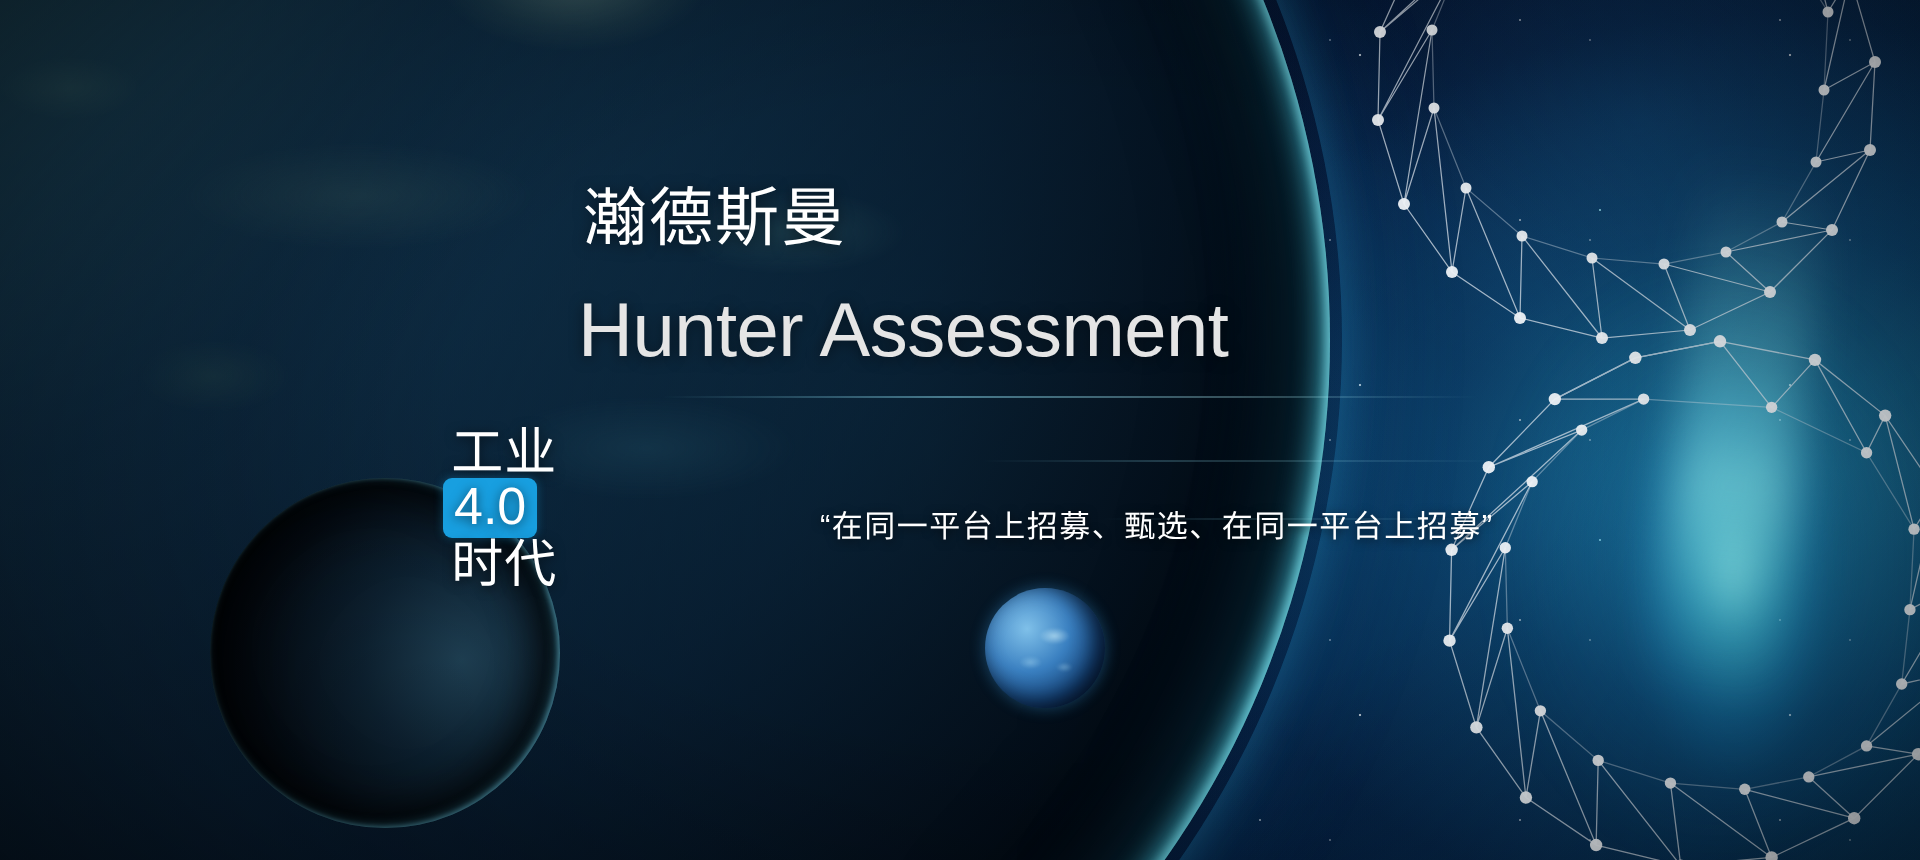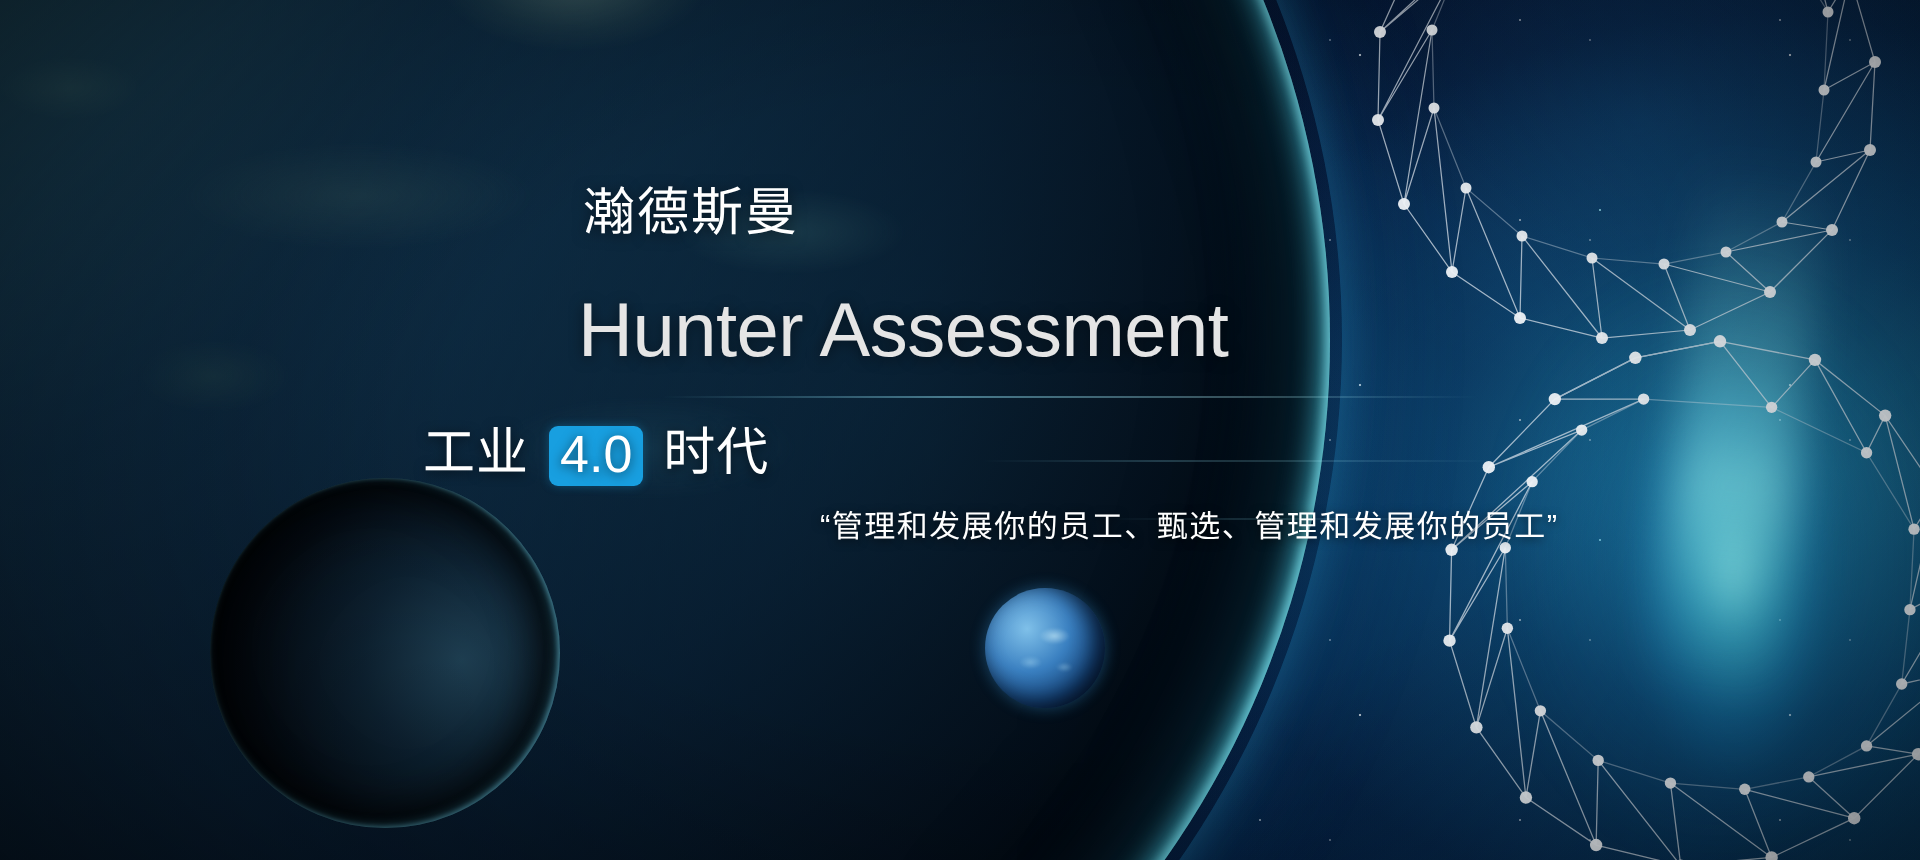--- a/index.html
+++ b/index.html
@@ -212,21 +212,21 @@
   
   .text-block {
     position:absolute;
     left:0; top:0;
     width:1920px; height:860px;
   }
 
   .title-cn {
     position:absolute;
     left:583px; top:186px;
-    font-size:52px;
+    font-size:64px;
     line-height:1.02;
     font-weight:400;
     color:#ffffff;
     letter-spacing:2px;
     white-space:nowrap;
     text-shadow:0 2px 14px rgba(0,0,0,0.55);
   }
 
   .title-en {
     position:absolute;
@@ -237,28 +237,29 @@
     color:#e5e5e5;
     letter-spacing:-0.5px;
     white-space:nowrap;
     text-shadow:0 2px 14px rgba(0,0,0,0.5);
   }
 
   .tagline {
     position:absolute;
     left:423px; top:426px;
     display:flex;
-    align-items:flex-start;
+    align-items:flex-end;
     font-size:52px;
     line-height:1;
     font-weight:400;
     color:#ffffff;
     white-space:nowrap;
     letter-spacing:1px;
     text-shadow:0 2px 12px rgba(0,0,0,0.6);
+    flex-direction:column;
   }
   .tagline .seg { display:inline-block; }
   .tagline .gap { display:inline-block; width:16px; }
 
   .badge-40 {
     display:inline-flex;
     align-items:center;
     justify-content:center;
     background:#189fe0;
     color:#ffffff;
@@ -411,16 +412,16 @@
 
     <div class="title-en">Hunter Assessment</div>
 
     <div class="tagline">
       <span class="seg">工业</span>
       <span class="badge-40">4.0</span>
       <span class="seg">时代</span>
       <span class="gap"></span>
     </div>
 
-    <div class="quote">“管理和发展你的员工、甄选、管理和发展你的员工”</div>
+    <div class="quote">“在同一平台上招募、甄选、在同一平台上招募”</div>
 
   </div>
 </div>
 
 </body></html>

